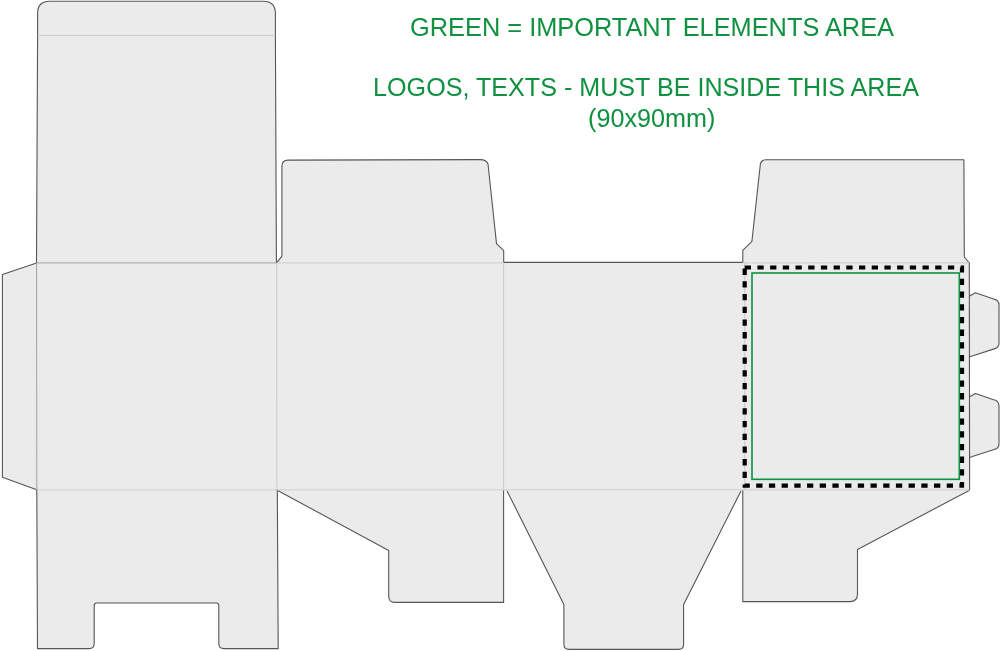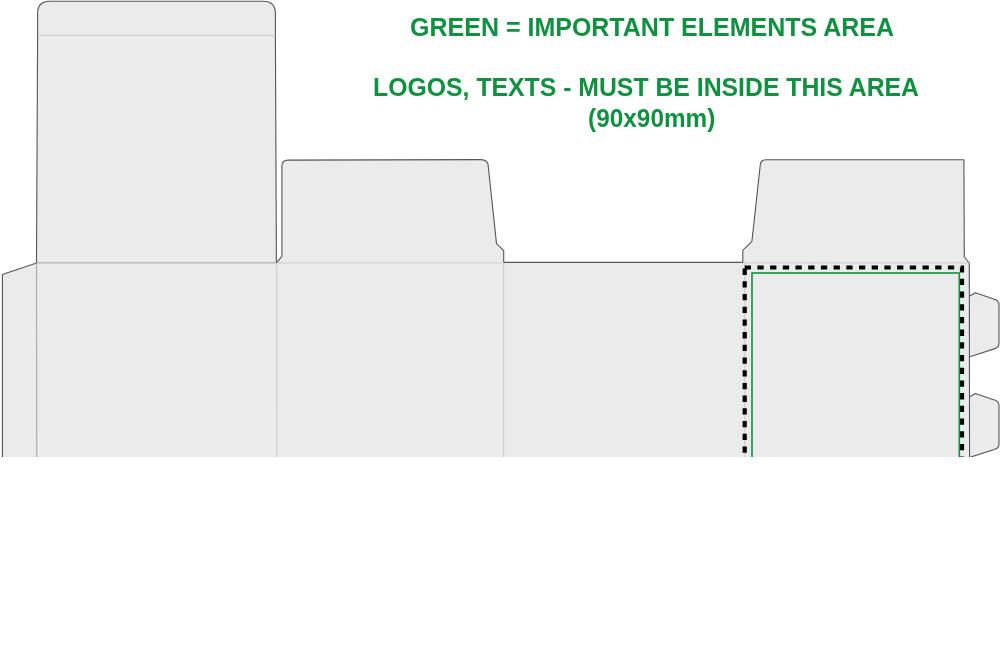--- a/index.html
+++ b/index.html
@@ -1,17 +1,17 @@
 <!DOCTYPE html>
 <html><head>
 <meta charset="utf-8">
 <style>
   html,body{margin:0;padding:0;background:#ffffff;}
-  #stage{position:relative;width:1000px;height:457px;overflow:hidden;background:#ffffff;
-         font-family:"Liberation Sans", sans-serif;font-weight:bold;}
+  #stage{position:relative;width:1000px;height:651px;overflow:hidden;background:#ffffff;
+         font-family:"Liberation Sans", sans-serif;}
   svg{display:block;}
 </style>
 </head>
 <body>
 
 <div id="stage">
 <svg width="1000" height="651" viewBox="0 0 1000 651">
 
   <rect x="0" y="0" width="1000" height="651" fill="#ffffff"></rect>
 

